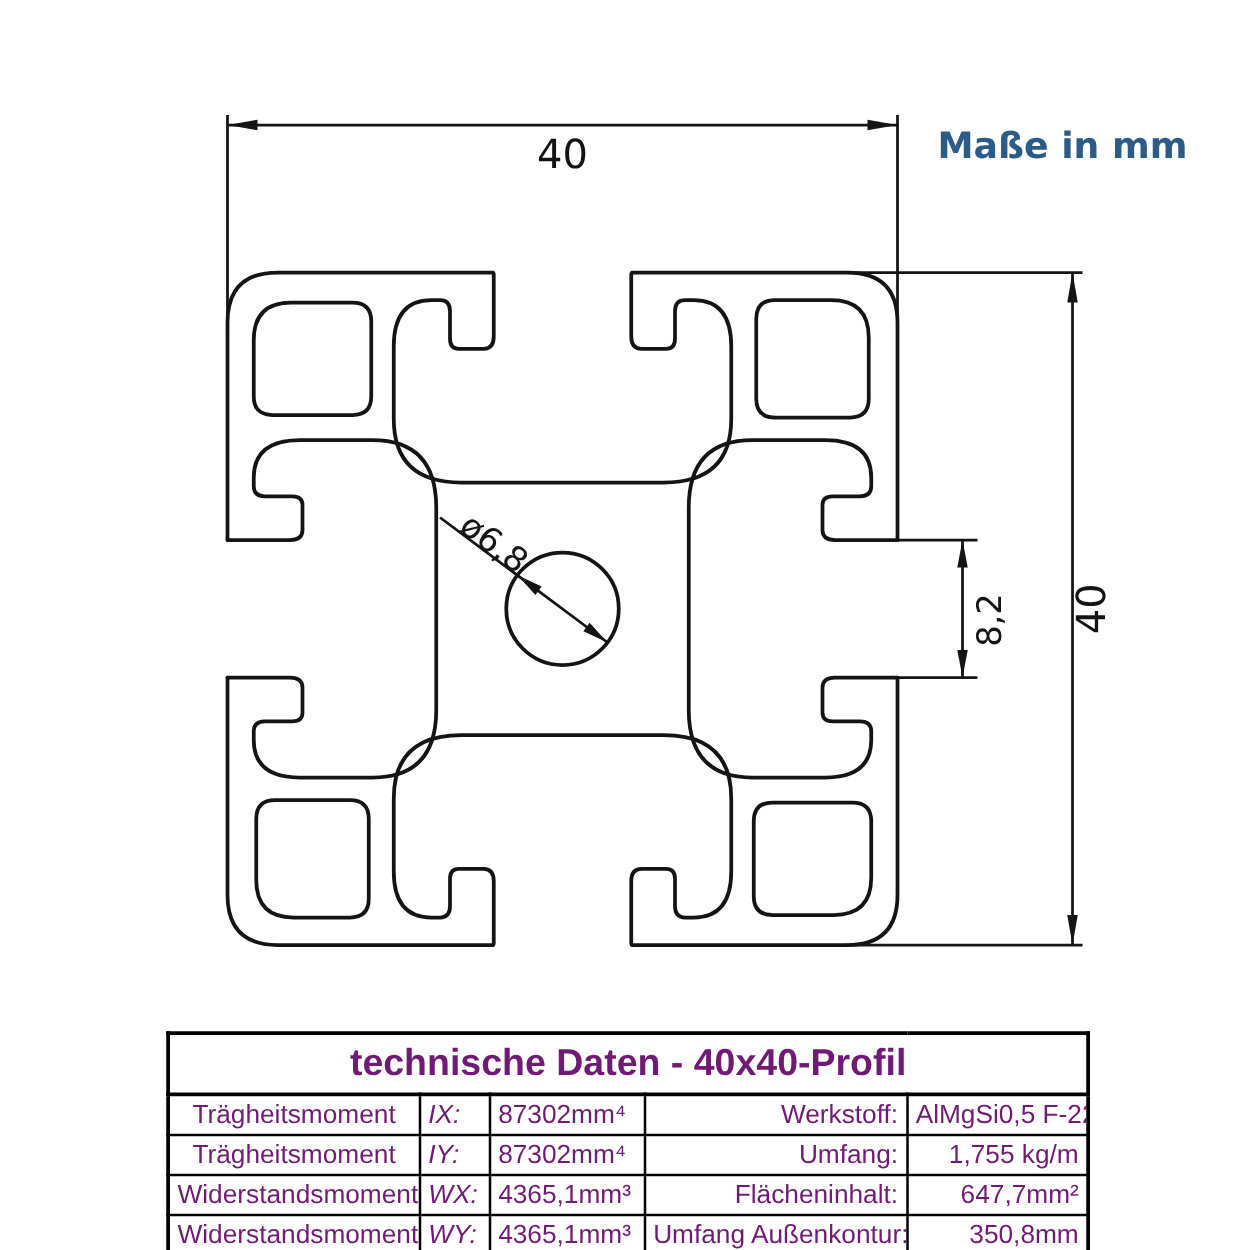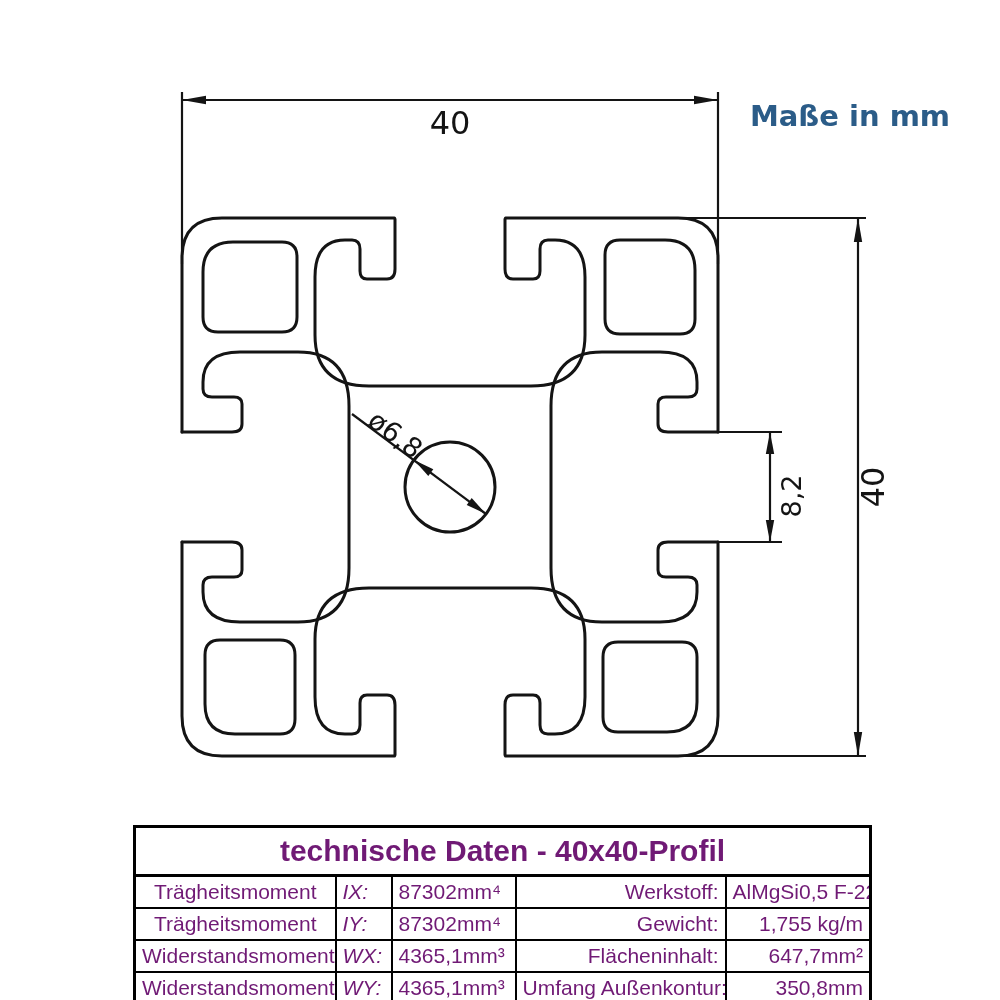--- a/index.html
+++ b/index.html
@@ -107,21 +107,21 @@
       <td class="c-label">Trägheitsmoment</td>
       <td class="c-sym">IX:</td>
       <td class="c-val">87302mm⁴</td>
       <td class="c-prop">Werkstoff:</td>
       <td class="c-pval">AlMgSi0,5 F-22</td>
     </tr>
     <tr>
       <td class="c-label">Trägheitsmoment</td>
       <td class="c-sym">IY:</td>
       <td class="c-val">87302mm⁴</td>
-      <td class="c-prop">Gewicht:</td>
+      <td class="c-prop">Umfang:</td>
       <td class="c-pval">1,755 kg/m</td>
     </tr>
     <tr>
       <td class="c-label">Widerstandsmoment</td>
       <td class="c-sym">WX:</td>
       <td class="c-val">4365,1mm³</td>
       <td class="c-prop">Flächeninhalt:</td>
       <td class="c-pval">647,7mm²</td>
     </tr>
     <tr>

